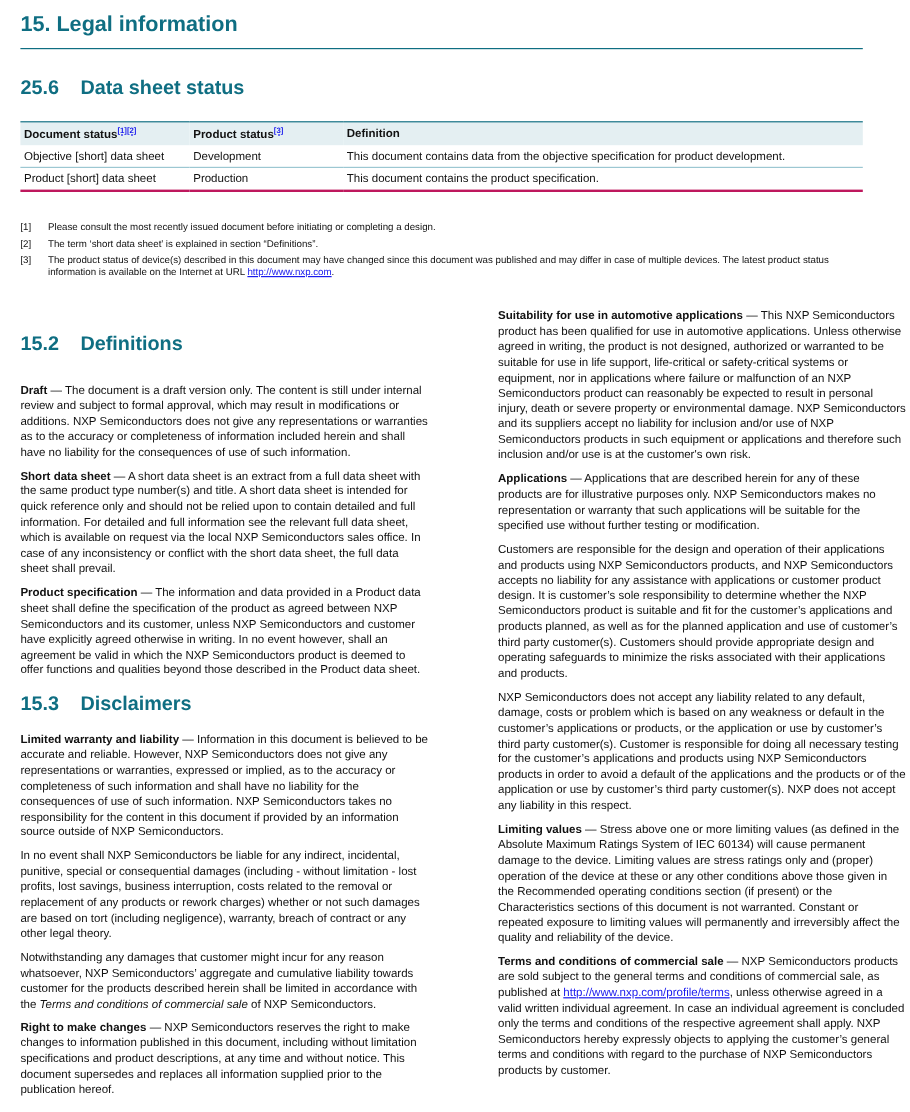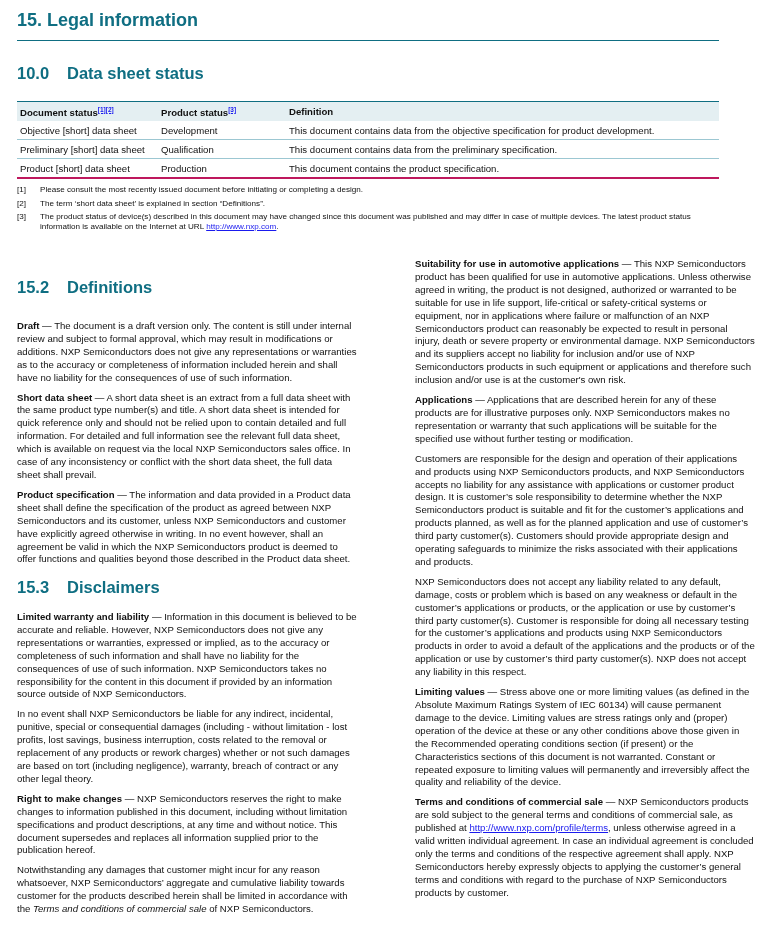--- a/index.html
+++ b/index.html
@@ -27,46 +27,41 @@
   .lcol { left: 17px; width: 340px; }
   .rcol { left: 380px; width: 340px; top: 258px; margin-left: 35px; }
 </style>
 </head>
 <body>
 
 <div class="h1">15. Legal information</div>
 <div class="h1-rule"></div>
 
 <div class="h2" style="top:64px;">
-  <span class="num">10.0</span><span>Data sheet status</span>
+  <span class="num">25.6</span><span>Data sheet status</span>
 </div>
 
 <table class="status">
   <colgroup>
       <col class="c1">
       <col class="c2">
       <col>
     </colgroup>
   <thead>
     <tr>
       <th><span>Document status</span><sup><a>[1][2]</a></sup></th>
       <th><span>Product status</span><sup><a>[3]</a></sup></th>
       <th>Definition</th>
     </tr>
   </thead>
   <tbody>
     <tr>
       <td>Objective [short] data sheet</td>
       <td>Development</td>
       <td>This document contains data from the objective specification for product development.</td>
-    </tr>
-    <tr>
-      <td>Preliminary [short] data sheet</td>
-      <td>Qualification</td>
-      <td>This document contains data from the preliminary specification.</td>
     </tr>
     <tr>
       <td>Product [short] data sheet</td>
       <td>Production</td>
       <td>This document contains the product specification.</td>
     </tr>
   </tbody>
 </table>
 
 <div class="notes">
@@ -94,22 +89,22 @@
   <p><b>Product specification</b><span> — The information and data provided in a Product data sheet shall define the specification of the product as agreed between NXP Semiconductors and its customer, unless NXP Semiconductors and customer have explicitly agreed otherwise in writing. In no event however, shall an agreement be valid in which the NXP Semiconductors product is deemed to offer functions and qualities beyond those described in the Product data sheet.</span></p>
 </div>
 
 <div class="h2" style="top:578px;">
   <span class="num">15.3</span><span>Disclaimers</span>
 </div>
 
 <div class="col lcol" style="top:611px;">
   <p><b>Limited warranty and liability</b><span> — Information in this document is believed to be accurate and reliable. However, NXP Semiconductors does not give any representations or warranties, expressed or implied, as to the accuracy or completeness of such information and shall have no liability for the consequences of use of such information. NXP Semiconductors takes no responsibility for the content in this document if provided by an information source outside of NXP Semiconductors.</span></p>
   <p>In no event shall NXP Semiconductors be liable for any indirect, incidental, punitive, special or consequential damages (including - without limitation - lost profits, lost savings, business interruption, costs related to the removal or replacement of any products or rework charges) whether or not such damages are based on tort (including negligence), warranty, breach of contract or any other legal theory.</p>
+  <p><span>Notwithstanding any damages that customer might incur for any reason whatsoever, NXP Semiconductors’ aggregate and cumulative liability towards customer for the products described herein shall be limited in accordance with the </span><i>Terms and conditions of commercial sale</i><span> of NXP Semiconductors.</span></p>
   <p><b>Right to make changes</b><span> — NXP Semiconductors reserves the right to make changes to information published in this document, including without limitation specifications and product descriptions, at any time and without notice. This document supersedes and replaces all information supplied prior to the publication hereof.</span></p>
-  <p><span>Notwithstanding any damages that customer might incur for any reason whatsoever, NXP Semiconductors’ aggregate and cumulative liability towards customer for the products described herein shall be limited in accordance with the </span><i>Terms and conditions of commercial sale</i><span> of NXP Semiconductors.</span></p>
 </div>
 
 <div class="col rcol">
   <p><b>Suitability for use in automotive applications</b><span> — This NXP Semiconductors product has been qualified for use in automotive applications. Unless otherwise agreed in writing, the product is not designed, authorized or warranted to be suitable for use in life support, life-critical or safety-critical systems or equipment, nor in applications where failure or malfunction of an NXP Semiconductors product can reasonably be expected to result in personal injury, death or severe property or environmental damage. NXP Semiconductors and its suppliers accept no liability for inclusion and/or use of NXP Semiconductors products in such equipment or applications and therefore such inclusion and/or use is at the customer's own risk.</span></p>
   <p><b>Applications</b><span> — Applications that are described herein for any of these products are for illustrative purposes only. NXP Semiconductors makes no representation or warranty that such applications will be suitable for the specified use without further testing or modification.</span></p>
   <p>Customers are responsible for the design and operation of their applications and products using NXP Semiconductors products, and NXP Semiconductors accepts no liability for any assistance with applications or customer product design. It is customer’s sole responsibility to determine whether the NXP Semiconductors product is suitable and fit for the customer’s applications and products planned, as well as for the planned application and use of customer’s third party customer(s). Customers should provide appropriate design and operating safeguards to minimize the risks associated with their applications and products.</p>
   <p>NXP Semiconductors does not accept any liability related to any default, damage, costs or problem which is based on any weakness or default in the customer’s applications or products, or the application or use by customer’s third party customer(s). Customer is responsible for doing all necessary testing for the customer’s applications and products using NXP Semiconductors products in order to avoid a default of the applications and the products or of the application or use by customer’s third party customer(s). NXP does not accept any liability in this respect.</p>
   <p><b>Limiting values</b><span> — Stress above one or more limiting values (as defined in the Absolute Maximum Ratings System of IEC 60134) will cause permanent damage to the device. Limiting values are stress ratings only and (proper) operation of the device at these or any other conditions above those given in the Recommended operating conditions section (if present) or the Characteristics sections of this document is not warranted. Constant or repeated exposure to limiting values will permanently and irreversibly affect the quality and reliability of the device.</span></p>
   <p><b>Terms and conditions of commercial sale</b><span> — NXP Semiconductors products are sold subject to the general terms and conditions of commercial sale, as published at </span><a class="link">http://www.nxp.com/profile/terms</a><span>, unless otherwise agreed in a valid written individual agreement. In case an individual agreement is concluded only the terms and conditions of the respective agreement shall apply. NXP Semiconductors hereby expressly objects to applying the customer’s general terms and conditions with regard to the purchase of NXP Semiconductors products by customer.</span></p>
 </div>

